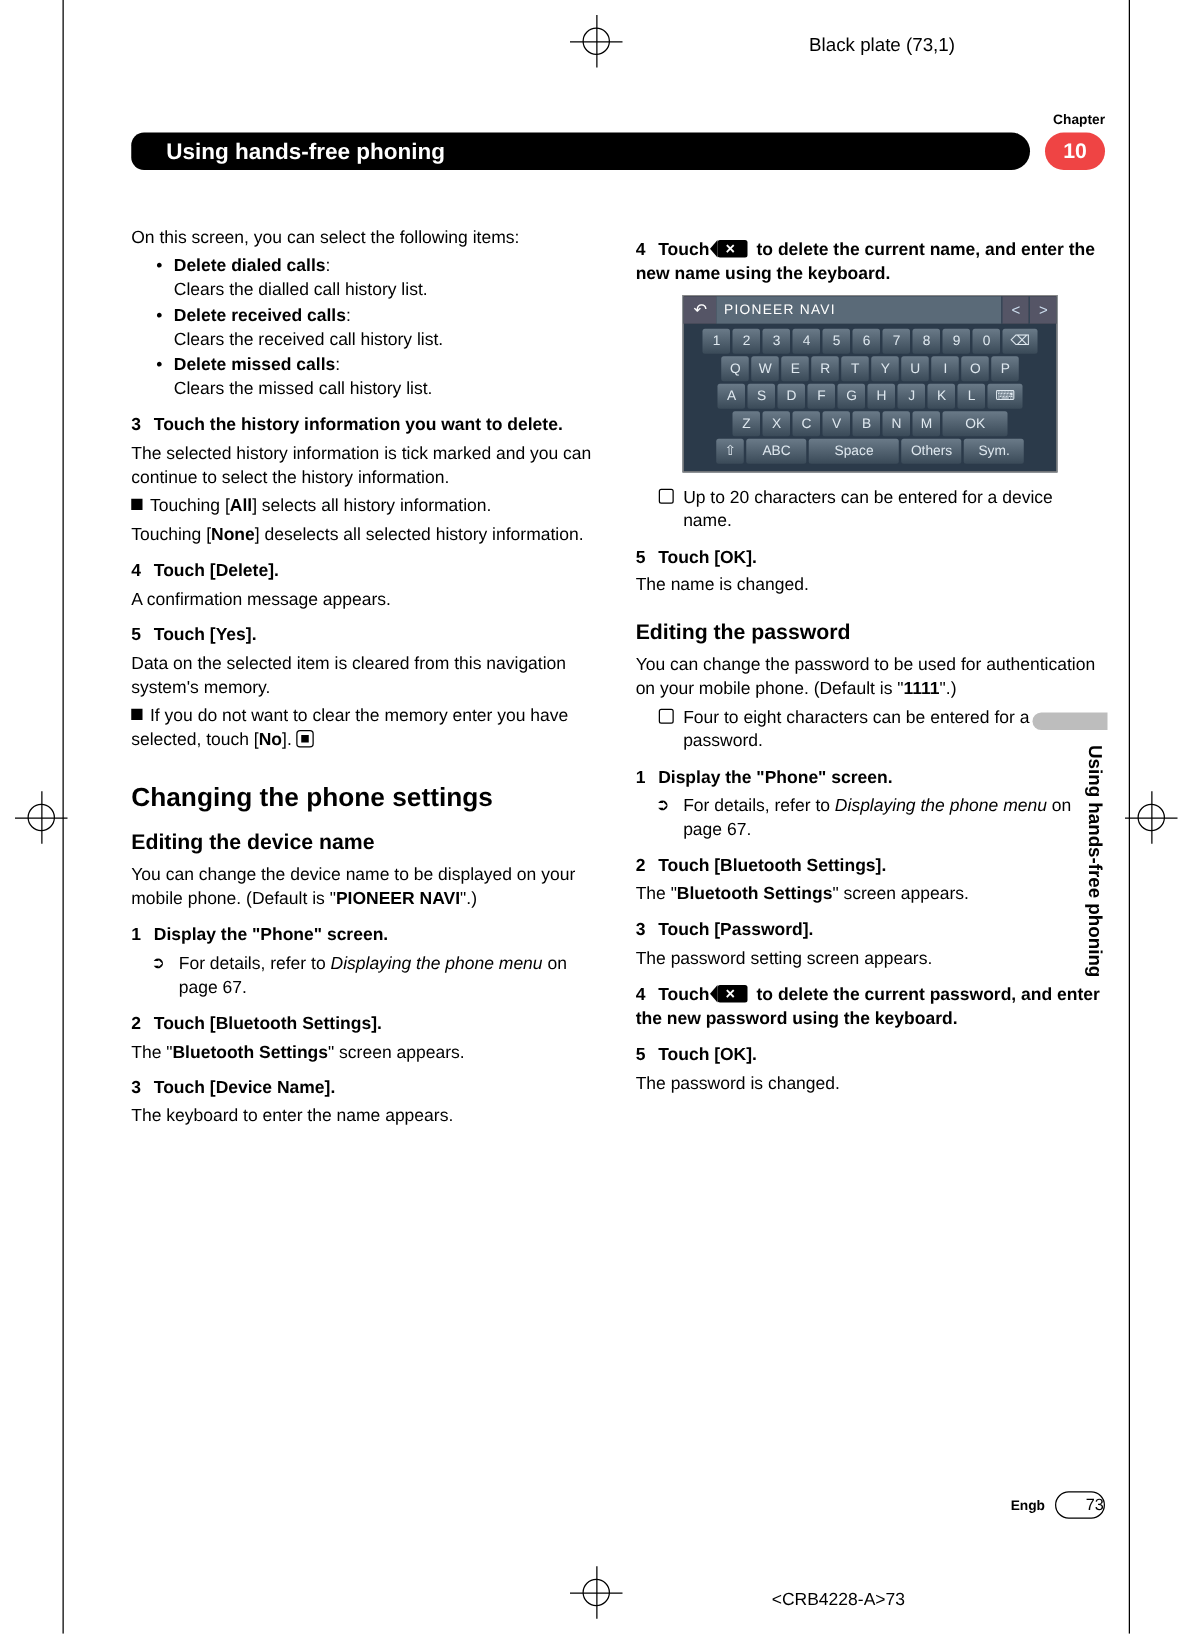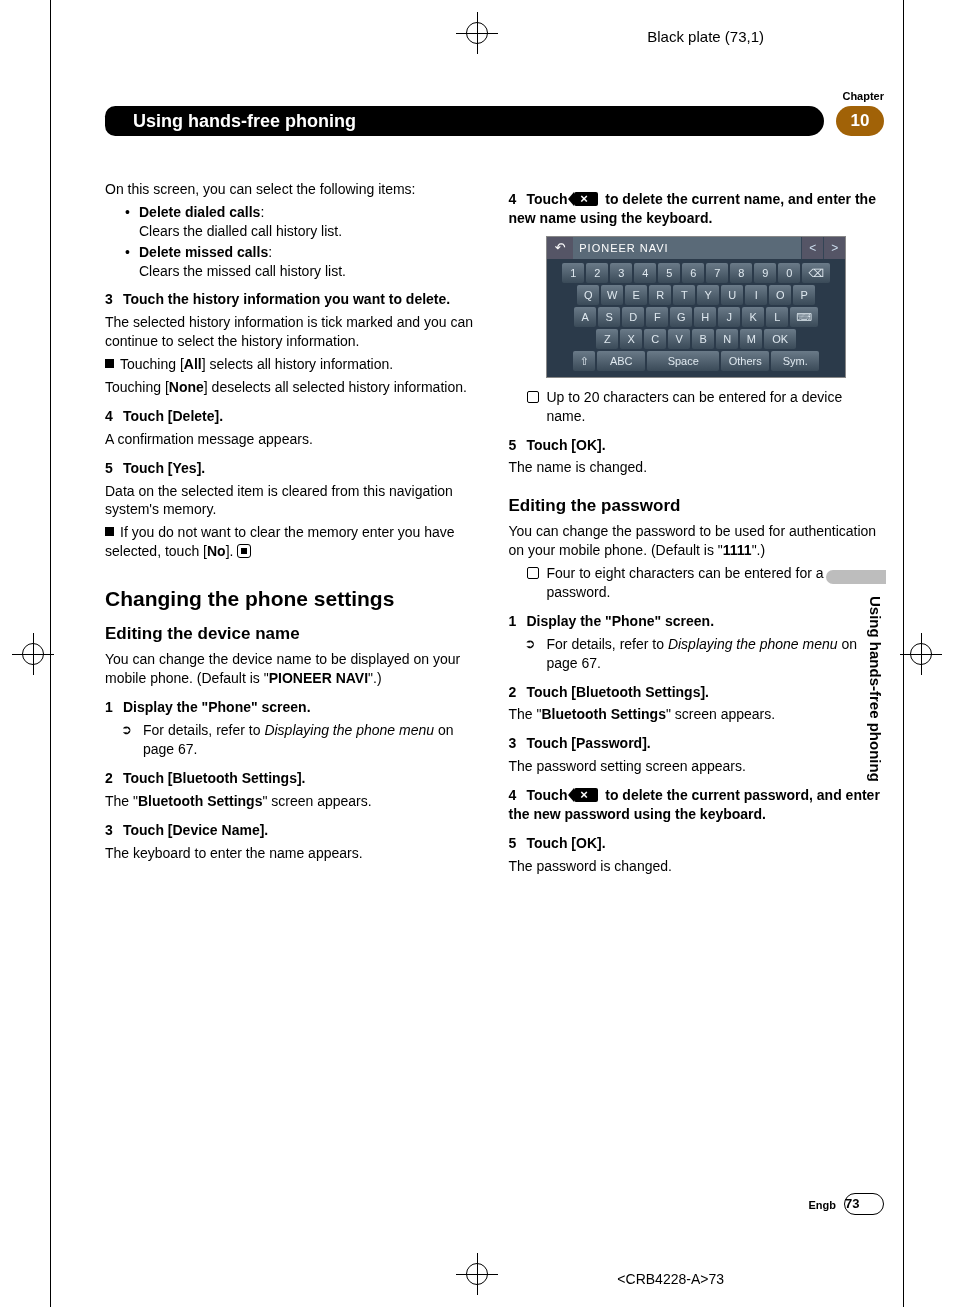--- a/index.html
+++ b/index.html
@@ -21,21 +21,21 @@
 
   .plate { position:absolute; top:28px; right:190px; font-size:15px; }
 
   .content { position:absolute; left:105px; right:70px; top:90px; bottom:70px; }
 
   
   .chapter-label { position:absolute; right:0; top:0; font-size:11px; font-weight:bold; }
   .header-row { position:absolute; top:16px; left:0; right:0; height:30px; }
   .title-pill { position:absolute; left:0; right:60px; height:30px; background:#000; border-radius:15px 22px 22px 15px; }
   .title-pill-black { position:absolute; left:14px; top:3px; bottom:3px; right:40px; background:#000; border-radius:10px 0 0 10px; color:#fff; font-weight:bold; font-size:18px; line-height:24px; padding-left:14px; }
-  .chap-badge { position:absolute; right:0; top:0; width:48px; height:30px; background:#a16207; border-radius:15px; color:#fff; text-align:center; line-height:30px; font-weight:bold; font-size:17px; }
+  .chap-badge { position:absolute; right:0; top:0; width:48px; height:30px; background:#ef4444; border-radius:15px; color:#fff; text-align:center; line-height:30px; font-weight:bold; font-size:17px; }
 
   
   .cols { position:absolute; top:90px; left:0; right:0; bottom:80px; display:flex; gap:28px; }
   .col { flex:1 1 0; font-size:14px; line-height:1.35; }
   .col p { margin-bottom:4px; }
   .col ul.bul { list-style:none; margin:2px 0 6px 20px; }
   .col ul.bul > li { position:relative; padding-left:14px; margin-bottom:2px; }
   .col ul.bul > li::before { content:"•"; position:absolute; left:0; top:0; }
   .b { font-weight:bold;margin-top:10px; }
   .step { font-weight:bold; margin-top:10px; }
@@ -66,21 +66,21 @@
   .kk { width:22px; height:20px; background:linear-gradient(#6a7a88,#3a4a58); color:#dfe8ef; font-size:11px; text-align:center; line-height:20px; border-radius:2px; }
   .kk.wide { width:48px; } .kk.xwide{ width:72px; }
 
   
   .side-tab { position:absolute; right:-2px; top:500px; writing-mode:vertical-rl; font-weight:bold; font-size:15px; padding:6px 2px; }
   .side-tab-bar { position:absolute; right:-2px; top:480px; width:60px; height:14px; background:#bdbdbd; border-radius:7px 0 0 7px; }
 
   
   .footer { position:absolute; bottom:26px; left:0; right:0; }
   .engb { position:absolute; right:48px; bottom:0; font-size:11px; font-weight:bold; }
-  .pagenum { position:absolute; right:0; bottom:-4px; width:40px; height:22px; border:1.5px solid #000; border-radius:11px; text-align:left; line-height:20px; font-weight:bold; font-size:13px; }
+  .pagenum { position:absolute; right:0; bottom:-4px; width:40px; height:22px; border:1.5px solid #000; border-radius:11px; text-align:right; line-height:20px; font-weight:normal; font-size:13px; }
   .docref { position:absolute; right:150px; bottom:-40px; font-size:14px; }
 </style>
 </head>
 <body>
 
 <div class="page">
   <div class="crop-v-left"></div>
   <div class="crop-v-right"></div>
   <div class="reg-top">
       <div class="reg-mark">
@@ -118,20 +118,24 @@
     <div class="side-tab">Using hands-free phoning</div>
 
     <div class="cols">
 
       <div class="col">
         <p>On this screen, you can select the following items:</p>
         <ul class="bul">
           <li>
             <span class="b">Delete dialed calls</span>:<br>
             <span>Clears the dialled call history list.</span>
+          </li>
+          <li>
+            <span class="b">Delete received calls</span>:<br>
+            <span>Clears the received call history list.</span>
           </li>
           <li>
             <span class="b">Delete missed calls</span>:<br>
             <span>Clears the missed call history list.</span>
           </li>
         </ul>
 
         <p class="step"><span class="num">3</span><span>Touch the history information you want to delete.</span></p>
         <p>The selected history information is tick marked and you can continue to select the history information.</p>
         <p><span class="blksq"></span><span>Touching [</span><span class="b">All</span><span>] selects all history information.</span></p>
@@ -207,21 +211,21 @@
                 <div class="kk" style="width: 28px;">⌨</div>
               </div>
             <div class="kb-row" id="kbrow4">
                 <div class="kk">Z</div>
                 <div class="kk">X</div>
                 <div class="kk">C</div>
                 <div class="kk">V</div>
                 <div class="kk">B</div>
                 <div class="kk">N</div>
                 <div class="kk">M</div>
-                <div class="kk" style="width: 32px;">OK</div>
+                <div class="kk" style="width: 52px;">OK</div>
               </div>
             <div class="kb-row">
               <div class="kk">⇧</div>
               <div class="kk wide">ABC</div>
               <div class="kk xwide">Space</div>
               <div class="kk wide">Others</div>
               <div class="kk wide">Sym.</div>
             </div>
           </div>
         </div>

